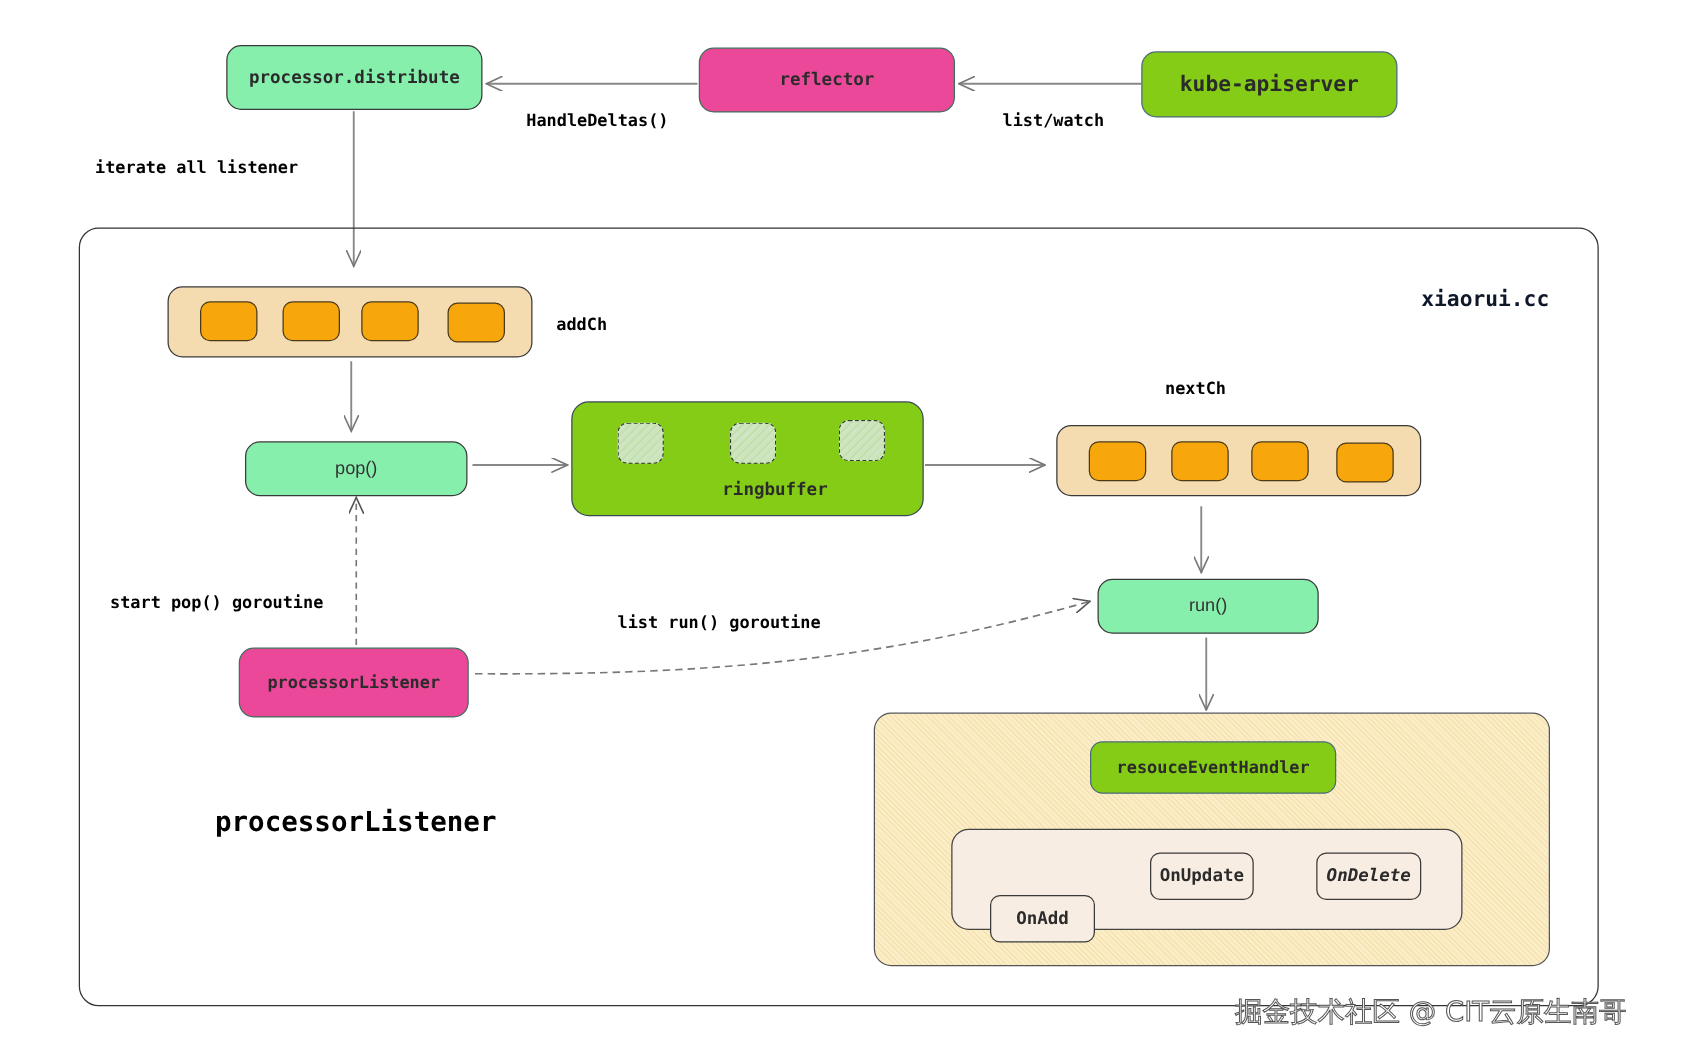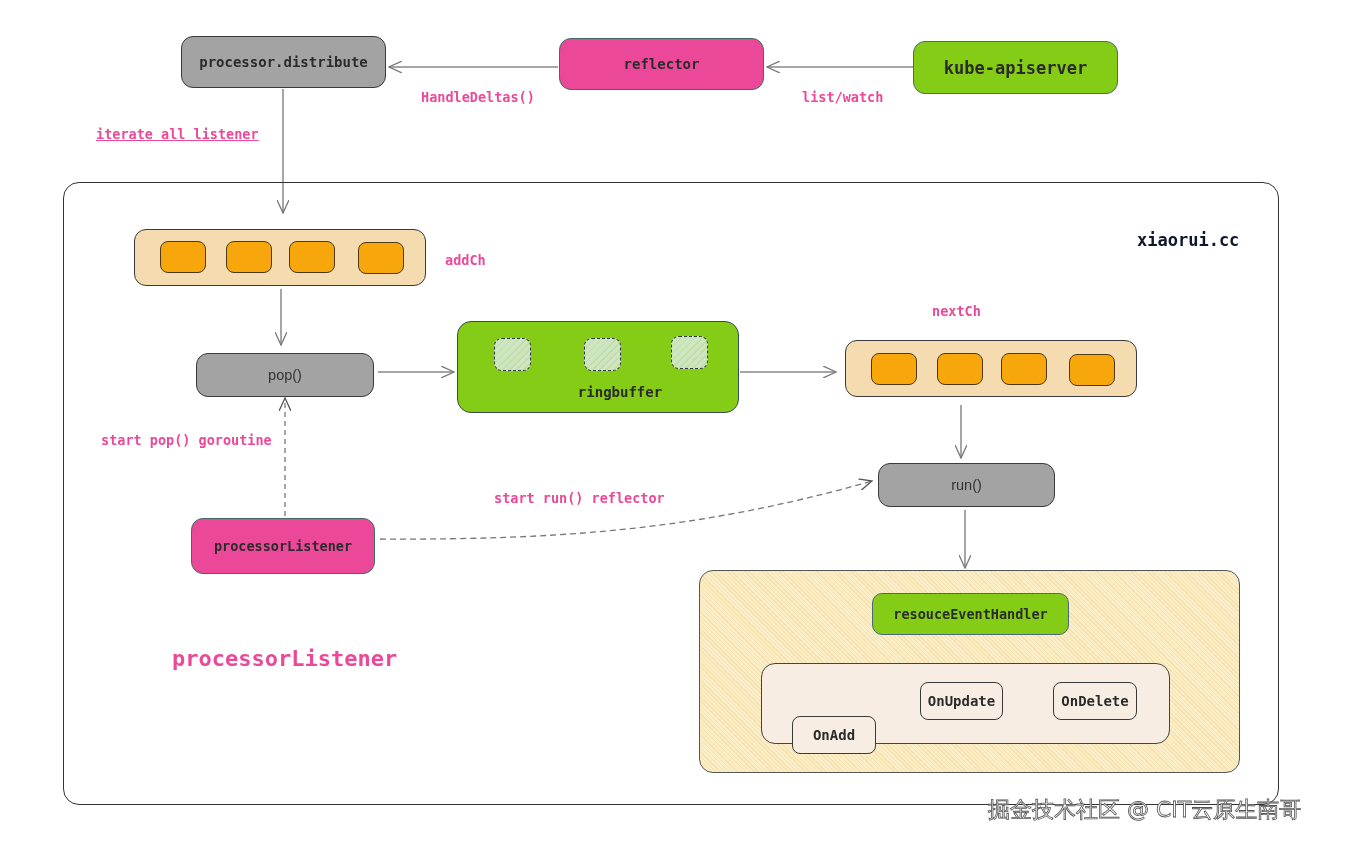--- a/index.html
+++ b/index.html
@@ -2,30 +2,30 @@
 <html><head>
 <meta charset="utf-8">
 <style>
   html, body { margin: 0; padding: 0; background: #ffffff; }
   body { width: 1360px; height: 847px; position: relative; overflow: hidden;
          font-family: "DejaVu Sans Mono", monospace; color: #1e1e1e; }
   .abs { position: absolute; }
   .node { position: absolute; box-sizing: border-box; border: 1.3px solid #3a3a3a;
           border-radius: 12px; display: flex; align-items: center; justify-content: center;
           font-weight: bold; color: #2b2b2b; }
-  .gray { background: #a3a3a3; }
+  .gray { background: #86efac; }
   .green { background: #ec4899; border-color: #3f6e5e; }
   .blue { background: #84cc16; border-color: #4a6a7a; }
   .peach { background: #f5dbb0; }
   .slot { position: absolute; box-sizing: border-box; width: 46px; height: 32px;
           background: #f7a70c; border: 1.2px solid #4a3a1a; border-radius: 8px; }
   .hslot { position: absolute; box-sizing: border-box; width: 37px; height: 33px;
            border: 1.4px dashed #2f3a3a; border-radius: 8px;
            background: repeating-linear-gradient(-45deg, #c9e8b8 0 2px, #cfe5c7 2px 4px, #c8d8a8 4px 5px); }
-  .label { position: absolute; font-size: 13.5px; font-weight: bold; color: #ec4899; white-space: nowrap; }
+  .label { position: absolute; font-size: 13.5px; font-weight: bold; color: #000000; white-space: nowrap; }
   .sans { font-family: "Liberation Sans", sans-serif; font-weight: normal; font-size: 14.5px; color: #333; }
   svg.wires { position: absolute; left: 0; top: 0; }
   .handler-box { position: absolute; box-sizing: border-box; border: 1.3px solid #555;
                  border-radius: 14px;
                  background: repeating-linear-gradient(45deg, #fbedc6 0 2px, #f5e2b0 2px 3px); }
   .inner-box { position: absolute; box-sizing: border-box; border: 1.3px solid #444;
                border-radius: 14px; background: #f8ede2; }
   .evt { position: absolute; box-sizing: border-box; border: 1.3px solid #3a3a3a; border-radius: 8px;
          background: #f8ede2; display: flex; align-items: center; justify-content: center;
          font-weight: bold; font-size: 14px; color: #2b2b2b; }
@@ -62,21 +62,21 @@
 </div>
 <div class="node green" style="left:559px;top:38px;width:205px;height:52px;font-size:14px;">
   <span>reflector</span>
 </div>
 <div class="node blue" style="left:913px;top:41px;width:205px;height:53px;font-size:17px;">
   <span>kube-apiserver</span>
 </div>
 
 <div class="label" style="left:421px;top:89px;">HandleDeltas()</div>
 <div class="label" style="left:802px;top:89px;">list/watch</div>
-<div class="label" style="left:96px;top:126px;text-decoration:underline;">iterate all listener</div>
+<div class="label" style="left:76px;top:126px;">iterate all listener</div>
 
 <div class="abs" style="left:63px;top:182px;width:1216px;height:623px;box-sizing:border-box;border:1.3px solid #333;border-radius:16px;"></div>
 
 <div class="label" style="left:1137px;top:230px;font-size:17px;color:#0f172a;">xiaorui.cc</div>
 
 <div class="node peach" style="left:134px;top:229px;width:292px;height:57px;">
   <div class="slot" style="left:25px;top:11px;"></div>
   <div class="slot" style="left:91px;top:11px;"></div>
   <div class="slot" style="left:154px;top:11px;"></div>
   <div class="slot" style="left:223px;top:12px;"></div>
@@ -99,37 +99,37 @@
   <div class="slot" style="left:25px;top:12px;"></div>
   <div class="slot" style="left:91px;top:12px;"></div>
   <div class="slot" style="left:155px;top:12px;"></div>
   <div class="slot" style="left:223px;top:13px;"></div>
 </div>
 
 <div class="node gray" style="left:878px;top:463px;width:177px;height:44px;">
   <span class="sans">run()</span>
 </div>
 
-<div class="label" style="left:88px;top:432px;margin-left:13px;">start pop() goroutine</div>
-<div class="label" style="left:494px;top:490px;">start run() reflector</div>
+<div class="label" style="left:88px;top:474px;">start pop() goroutine</div>
+<div class="label" style="left:494px;top:490px;">list run() goroutine</div>
 
 <div class="node green" style="left:191px;top:518px;width:184px;height:56px;font-size:13.5px;">
   <span>processorListener</span>
 </div>
 
 <div class="label" style="left:172px;top:646px;font-size:22px;">processorListener</div>
 
 <div class="handler-box" style="left:699px;top:570px;width:541px;height:203px;"></div>
 <div class="node blue" style="left:872px;top:593px;width:197px;height:42px;border-radius:10px;font-size:13.5px;">
   <span>resouceEventHandler</span>
 </div>
 <div class="inner-box" style="left:761px;top:663px;width:409px;height:81px;"></div>
 <div class="evt" style="left:792px;top:685px;width:84px;height:38px;margin-top:31px;">
   <span>OnAdd</span>
 </div>
 <div class="evt" style="left:920px;top:682px;width:83px;height:38px;">
   <span>OnUpdate</span>
 </div>
-<div class="evt" style="left:1053px;top:682px;width:84px;height:38px;">
+<div class="evt" style="left:1053px;top:682px;width:84px;height:38px;font-style:italic;">
   <span>OnDelete</span>
 </div>
 
 <div class="abs" style="left:988px;top:795px;font-family:'DejaVu Sans',sans-serif;font-size:22px;color:#ffffff;-webkit-text-stroke:0.8px #555;white-space:nowrap;">掘金技术社区 @ CIT云原生南哥</div>
 
 </body></html>

